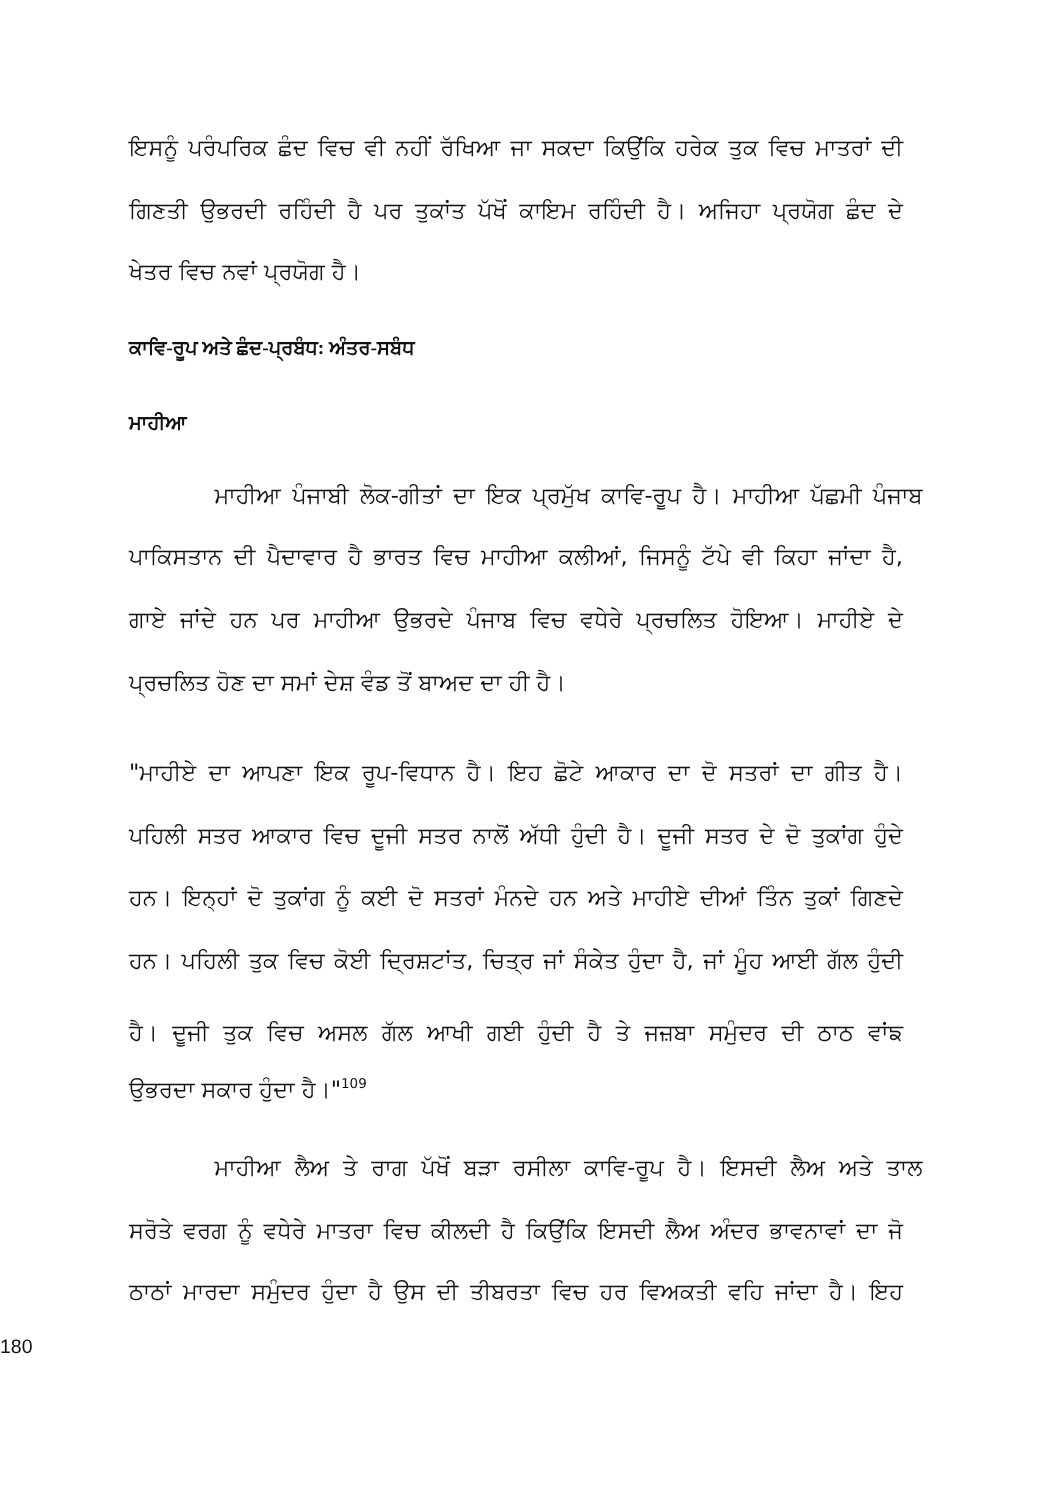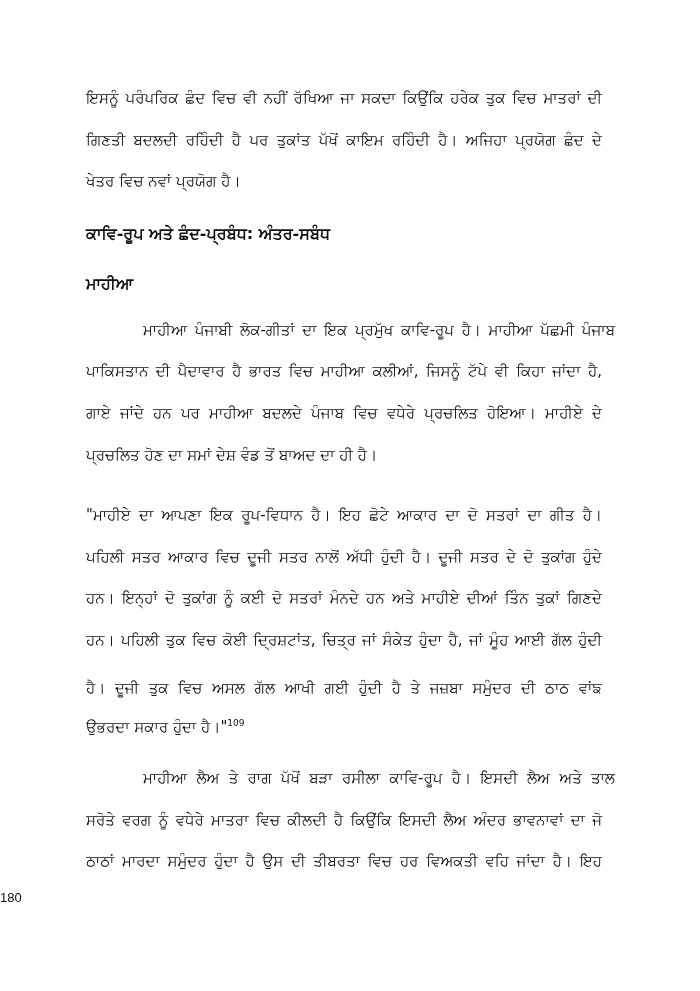--- a/index.html
+++ b/index.html
@@ -3,42 +3,42 @@
 <meta charset="utf-8">
 <style>
   html, body { margin: 0; padding: 0; background: #ffffff; }
   body { width: 700px; height: 991px; position: relative; overflow: hidden;
          font-family: "DejaVu Sans", "Liberation Sans", sans-serif; color: #111; }
   .page { position: absolute; left: 0; top: 0; width: 700px; height: 991px; }
   .line { position: absolute; left: 86px; width: 516px; font-size: 15px;
           white-space: nowrap; line-height: 20px; text-align: justify; text-align-last: justify; }
   .line.last { text-align-last: left; }
   .indent { left: 130px; width: 472px; margin-left: 13px; }
-  .heading { position: absolute; left: 86px; font-size: 16px; font-weight: bold; white-space: nowrap; }
+  .heading { position: absolute; left: 86px; font-size: 13px; font-weight: bold; white-space: nowrap; font-family: Liberation Serif, serif; }
   .sup { font-size: 9px; vertical-align: super; }
   .pagenum { position: absolute; left: 0; width: 700px; top: 890px; 
              font-family: "Liberation Sans", sans-serif; font-size: 13px; }
 </style>
 </head>
 <body>
 
 <div class="page">
   <div>
     <div class="line" style="top:88px">ਇਸਨੂੰ ਪਰੰਪਰਿਕ ਛੰਦ ਵਿਚ ਵੀ ਨਹੀਂ ਰੱਖਿਆ ਜਾ ਸਕਦਾ ਕਿਉਂਕਿ ਹਰੇਕ ਤੁਕ ਵਿਚ ਮਾਤਰਾਂ ਦੀ</div>
-    <div class="line" style="top:130px">ਗਿਣਤੀ ਬਦਲਦੀ ਰਹਿੰਦੀ ਹੈ ਪਰ ਤੁਕਾਂਤ ਪੱਖੋਂ ਕਾਇਮ ਰਹਿੰਦੀ ਹੈ। ਅਜਿਹਾ ਪ੍ਰਯੋਗ ਛੰਦ ਦੇ</div>
+    <div class="line" style="top:130px">ਗਿਣਤੀ ਉਭਰਦੀ ਰਹਿੰਦੀ ਹੈ ਪਰ ਤੁਕਾਂਤ ਪੱਖੋਂ ਕਾਇਮ ਰਹਿੰਦੀ ਹੈ। ਅਜਿਹਾ ਪ੍ਰਯੋਗ ਛੰਦ ਦੇ</div>
     <div class="line last" style="top:171px">ਖੇਤਰ ਵਿਚ ਨਵਾਂ ਪ੍ਰਯੋਗ ਹੈ।</div>
   </div>
 
   <div class="heading" style="top:224px">ਕਾਵਿ-ਰੂਪ ਅਤੇ ਛੰਦ-ਪ੍ਰਬੰਧ: ਅੰਤਰ-ਸਬੰਧ</div>
   <div class="heading" style="top:274px">ਮਾਹੀਆ</div>
 
   <div>
     <div class="line indent" style="top:320px">ਮਾਹੀਆ ਪੰਜਾਬੀ ਲੋਕ-ਗੀਤਾਂ ਦਾ ਇਕ ਪ੍ਰਮੁੱਖ ਕਾਵਿ-ਰੂਪ ਹੈ। ਮਾਹੀਆ ਪੱਛਮੀ ਪੰਜਾਬ</div>
     <div class="line" style="top:361px">ਪਾਕਿਸਤਾਨ ਦੀ ਪੈਦਾਵਾਰ ਹੈ ਭਾਰਤ ਵਿਚ ਮਾਹੀਆ ਕਲੀਆਂ, ਜਿਸਨੂੰ ਟੱਪੇ ਵੀ ਕਿਹਾ ਜਾਂਦਾ ਹੈ,</div>
-    <div class="line" style="top:403px">ਗਾਏ ਜਾਂਦੇ ਹਨ ਪਰ ਮਾਹੀਆ ਬਦਲਦੇ ਪੰਜਾਬ ਵਿਚ ਵਧੇਰੇ ਪ੍ਰਚਲਿਤ ਹੋਇਆ। ਮਾਹੀਏ ਦੇ</div>
+    <div class="line" style="top:403px">ਗਾਏ ਜਾਂਦੇ ਹਨ ਪਰ ਮਾਹੀਆ ਉਭਰਦੇ ਪੰਜਾਬ ਵਿਚ ਵਧੇਰੇ ਪ੍ਰਚਲਿਤ ਹੋਇਆ। ਮਾਹੀਏ ਦੇ</div>
     <div class="line last" style="top:445px">ਪ੍ਰਚਲਿਤ ਹੋਣ ਦਾ ਸਮਾਂ ਦੇਸ਼ ਵੰਡ ਤੋਂ ਬਾਅਦ ਦਾ ਹੀ ਹੈ।</div>
   </div>
 
   <div>
     <div class="line" style="top:505px">"ਮਾਹੀਏ ਦਾ ਆਪਣਾ ਇਕ ਰੂਪ-ਵਿਧਾਨ ਹੈ। ਇਹ ਛੋਟੇ ਆਕਾਰ ਦਾ ਦੋ ਸਤਰਾਂ ਦਾ ਗੀਤ ਹੈ।</div>
     <div class="line" style="top:547px">ਪਹਿਲੀ ਸਤਰ ਆਕਾਰ ਵਿਚ ਦੂਜੀ ਸਤਰ ਨਾਲੋਂ ਅੱਧੀ ਹੁੰਦੀ ਹੈ। ਦੂਜੀ ਸਤਰ ਦੇ ਦੋ ਤੁਕਾਂਗ ਹੁੰਦੇ</div>
     <div class="line" style="top:588px">ਹਨ। ਇਨ੍ਹਾਂ ਦੋ ਤੁਕਾਂਗ ਨੂੰ ਕਈ ਦੋ ਸਤਰਾਂ ਮੰਨਦੇ ਹਨ ਅਤੇ ਮਾਹੀਏ ਦੀਆਂ ਤਿੰਨ ਤੁਕਾਂ ਗਿਣਦੇ</div>
     <div class="line" style="top:630px">ਹਨ। ਪਹਿਲੀ ਤੁਕ ਵਿਚ ਕੋਈ ਦ੍ਰਿਸ਼ਟਾਂਤ, ਚਿਤ੍ਰ ਜਾਂ ਸੰਕੇਤ ਹੁੰਦਾ ਹੈ, ਜਾਂ ਮੂੰਹ ਆਈ ਗੱਲ ਹੁੰਦੀ</div>
     <div class="line" style="top:678px">ਹੈ। ਦੂਜੀ ਤੁਕ ਵਿਚ ਅਸਲ ਗੱਲ ਆਖੀ ਗਈ ਹੁੰਦੀ ਹੈ ਤੇ ਜਜ਼ਬਾ ਸਮੁੰਦਰ ਦੀ ਠਾਠ ਵਾਂਙ</div>
     <div class="line last" style="top:713px"><span>ਉਭਰਦਾ ਸਕਾਰ ਹੁੰਦਾ ਹੈ।"</span><span class="sup">109</span></div>

